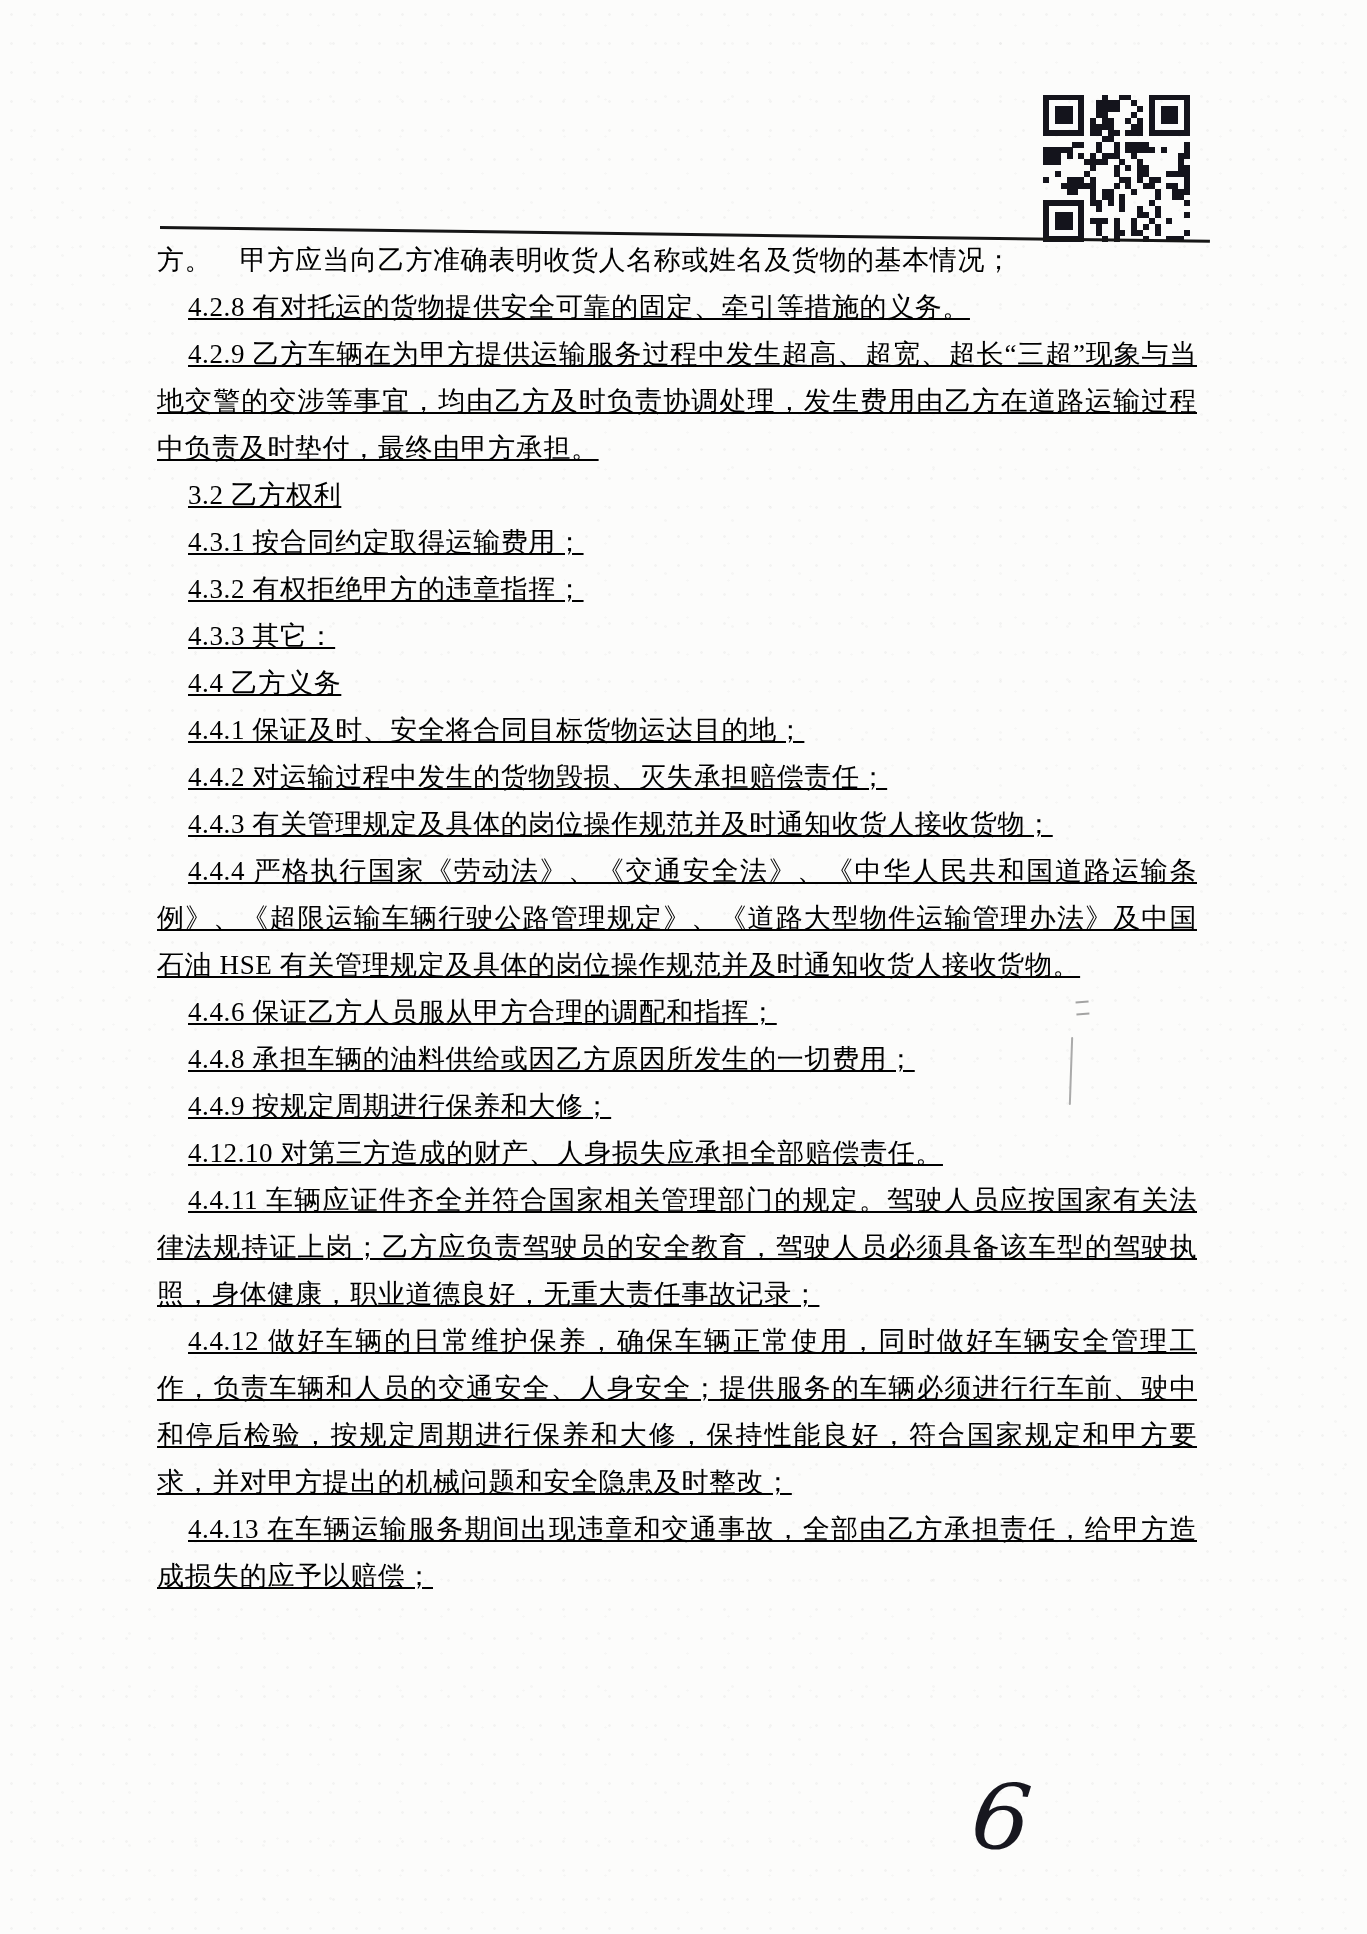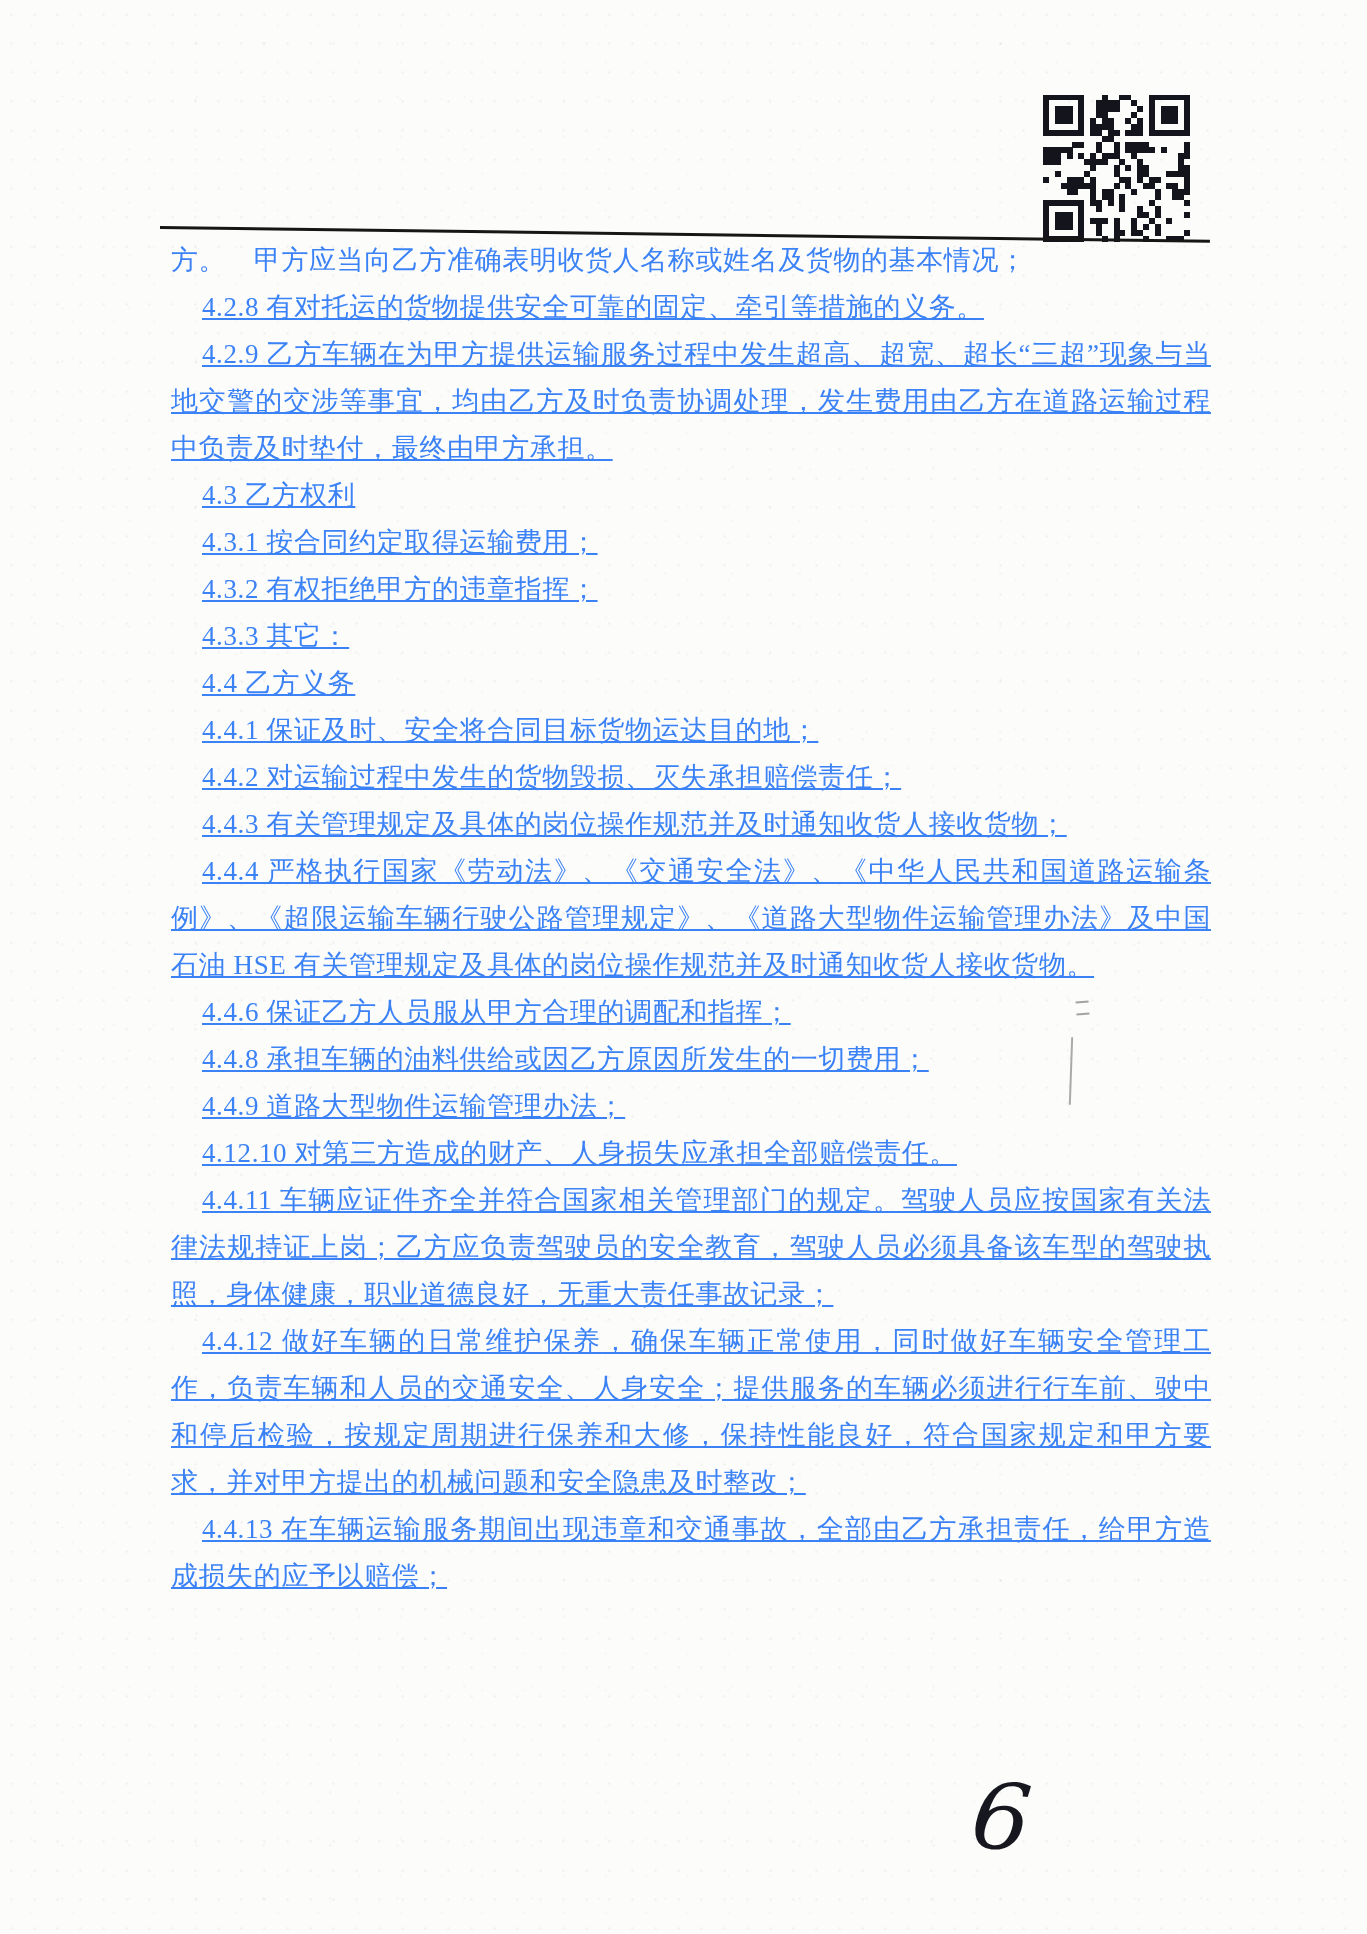--- a/index.html
+++ b/index.html
@@ -20,22 +20,22 @@
   }
   .rule{
     position:absolute;left:160px;top:226px;width:1050px;height:3px;
     background:#161616;transform:rotate(0.75deg);transform-origin:left center;
   }
   .qr{
     position:absolute;left:1043px;top:93px;width:147px;height:150px;
   }
   .qr svg{width:100%;height:100%;display:block;}
   .doc{
-    position:absolute;left:171px;top:237px;width:1040px;
-    font-size:27px;line-height:47px;color:#3b82f6;
+    position:absolute;left:157px;top:237px;width:1040px;
+    font-size:27px;line-height:47px;color:#000000;
     text-align:justify;text-justify:inter-character;
     letter-spacing:0.6px;
   }
   .doc p{margin:0;}
   .indent{text-indent:31px;text-decoration:underline;}
   .gap-a{margin-top:16px;}
   .gap-b{margin-top:11px;}
   .gap-c{margin-top:7px;}
   .pen-equals{
     position:absolute;left:1076px;top:1001px;width:13px;height:10px;
@@ -337,32 +337,32 @@
       <rect x="23" y="24" width="1.02" height="1.02"></rect>
     </svg>
   </div>
 
 <div class="rule"></div>
 
 <div class="doc">
   <p>方。　甲方应当向乙方准确表明收货人名称或姓名及货物的基本情况；</p>
   <p class="indent gap-a">4.2.8 有对托运的货物提供安全可靠的固定、牵引等措施的义务。</p>
   <p class="indent gap-a">4.2.9 乙方车辆在为甲方提供运输服务过程中发生超高、超宽、超长“三超”现象与当地交警的交涉等事宜，均由乙方及时负责协调处理，发生费用由乙方在道路运输过程中负责及时垫付，最终由甲方承担。</p>
-  <p class="indent">4.3 乙方权利</p>
+  <p class="indent">3.2 乙方权利</p>
   <p class="indent">4.3.1 按合同约定取得运输费用；</p>
   <p class="indent">4.3.2 有权拒绝甲方的违章指挥；</p>
   <p class="indent">4.3.3 其它：</p>
   <p class="indent">4.4 乙方义务</p>
   <p class="indent">4.4.1 保证及时、安全将合同目标货物运达目的地；</p>
   <p class="indent">4.4.2 对运输过程中发生的货物毁损、灭失承担赔偿责任；</p>
   <p class="indent">4.4.3 有关管理规定及具体的岗位操作规范并及时通知收货人接收货物；</p>
   <p class="indent">4.4.4 严格执行国家《劳动法》、《交通安全法》、《中华人民共和国道路运输条例》、《超限运输车辆行驶公路管理规定》、《道路大型物件运输管理办法》及中国石油 HSE 有关管理规定及具体的岗位操作规范并及时通知收货人接收货物。</p>
   <p class="indent">4.4.6 保证乙方人员服从甲方合理的调配和指挥；</p>
   <p class="indent">4.4.8 承担车辆的油料供给或因乙方原因所发生的一切费用；</p>
-  <p class="indent">4.4.9 道路大型物件运输管理办法；</p>
+  <p class="indent">4.4.9 按规定周期进行保养和大修；</p>
   <p class="indent">4.12.10 对第三方造成的财产、人身损失应承担全部赔偿责任。</p>
   <p class="indent gap-b">4.4.11 车辆应证件齐全并符合国家相关管理部门的规定。驾驶人员应按国家有关法律法规持证上岗；乙方应负责驾驶员的安全教育，驾驶人员必须具备该车型的驾驶执照，身体健康，职业道德良好，无重大责任事故记录；</p>
   <p class="indent gap-a">4.4.12 做好车辆的日常维护保养，确保车辆正常使用，同时做好车辆安全管理工作，负责车辆和人员的交通安全、人身安全；提供服务的车辆必须进行行车前、驶中和停后检验，按规定周期进行保养和大修，保持性能良好，符合国家规定和甲方要求，并对甲方提出的机械问题和安全隐患及时整改；</p>
   <p class="indent gap-c">4.4.13 在车辆运输服务期间出现违章和交通事故，全部由乙方承担责任，给甲方造成损失的应予以赔偿；</p>
 </div>
 
 <div class="pen-equals"></div>
 <div class="pen-stroke"></div>
 
 <div class="page-six">6</div>

